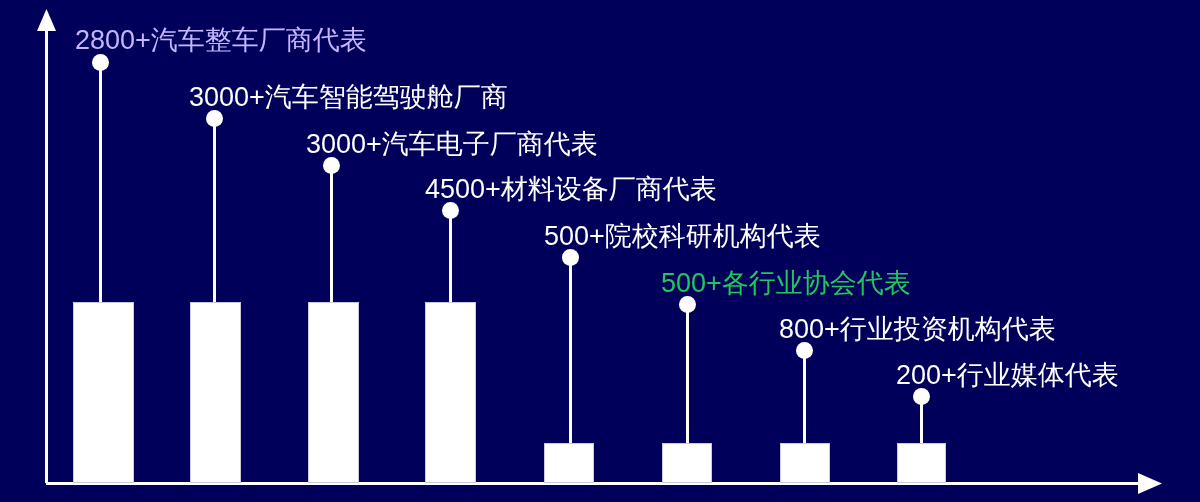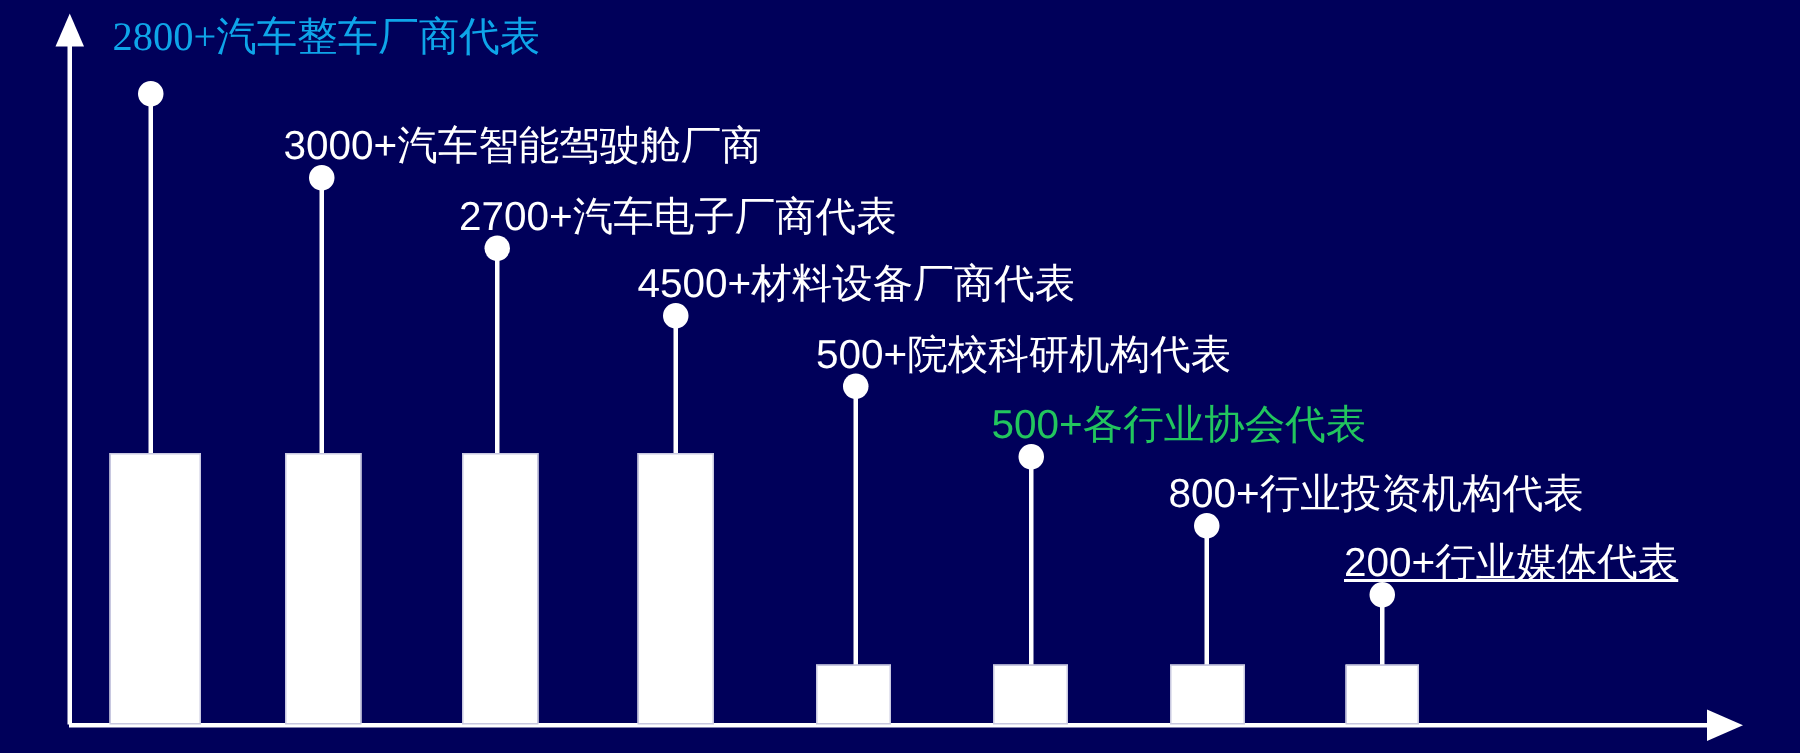--- a/index.html
+++ b/index.html
@@ -69,37 +69,37 @@
       <div class="bar" style="left: 308px; top: 302px; width: 51px; height: 181px; background: rgb(255, 255, 255);"></div>
       <div class="bar" style="left: 425px; top: 302px; width: 51px; height: 181px; background: rgb(255, 255, 255);"></div>
       <div class="bar" style="left: 544px; top: 443px; width: 50px; height: 40px; background: rgb(255, 255, 255);"></div>
       <div class="bar" style="left: 662px; top: 443px; width: 50px; height: 40px; background: rgb(255, 255, 255);"></div>
       <div class="bar" style="left: 780px; top: 443px; width: 50px; height: 40px; background: rgb(255, 255, 255);"></div>
       <div class="bar" style="left: 897px; top: 443px; width: 49px; height: 40px; background: rgb(255, 255, 255);"></div>
     </div>
   <div id="callouts-layer">
       <div class="leader" style="left: 99px; top: 70px; height: 232px; background: rgb(255, 255, 255);"></div>
       <div class="dot" style="left: 91.5px; top: 53.5px; background: rgb(255, 255, 255);"></div>
-      <div class="callout-label" style="left: 75px; top: 8px; color: #0ea5e9; font-family: Liberation Serif, serif;">2800+汽车整车厂商代表</div>
+      <div class="callout-label" style="left: 75px; top: 24px; color: #c4b5fd;">2800+汽车整车厂商代表</div>
       <div class="leader" style="left: 213px; top: 126px; height: 176px; background: rgb(255, 255, 255);"></div>
       <div class="dot" style="left: 205.5px; top: 109.5px; background: rgb(255, 255, 255);"></div>
       <div class="callout-label" style="left: 189px; top: 81px; color: rgb(255, 255, 255);">3000+汽车智能驾驶舱厂商</div>
       <div class="leader" style="left: 330px; top: 173px; height: 129px; background: rgb(255, 255, 255);"></div>
       <div class="dot" style="left: 322.5px; top: 156.5px; background: rgb(255, 255, 255);"></div>
-      <div class="callout-label" style="left: 306px; top: 128px; color: rgb(255, 255, 255);">2700+汽车电子厂商代表</div>
+      <div class="callout-label" style="left: 306px; top: 128px; color: rgb(255, 255, 255);">3000+汽车电子厂商代表</div>
       <div class="leader" style="left: 449px; top: 218px; height: 84px; background: rgb(255, 255, 255);"></div>
       <div class="dot" style="left: 441.5px; top: 201.5px; background: rgb(255, 255, 255);"></div>
       <div class="callout-label" style="left: 425px; top: 173px; color: rgb(255, 255, 255);">4500+材料设备厂商代表</div>
       <div class="leader" style="left: 569px; top: 265px; height: 178px; background: rgb(255, 255, 255);"></div>
       <div class="dot" style="left: 561.5px; top: 248.5px; background: rgb(255, 255, 255);"></div>
       <div class="callout-label" style="left: 544px; top: 220px; color: rgb(255, 255, 255);">500+院校科研机构代表</div>
       <div class="leader" style="left: 686px; top: 312px; height: 131px; background: rgb(255, 255, 255);"></div>
       <div class="dot" style="left: 678.5px; top: 295.5px; background: rgb(255, 255, 255);"></div>
       <div class="callout-label" style="left: 661px; top: 267px; color: #22c55e;">500+各行业协会代表</div>
       <div class="leader" style="left: 803px; top: 358px; height: 85px; background: rgb(255, 255, 255);"></div>
       <div class="dot" style="left: 795.5px; top: 341.5px; background: rgb(255, 255, 255);"></div>
       <div class="callout-label" style="left: 779px; top: 313px; color: rgb(255, 255, 255);">800+行业投资机构代表</div>
       <div class="leader" style="left: 920px; top: 404px; height: 39px; background: rgb(255, 255, 255);"></div>
       <div class="dot" style="left: 912.5px; top: 387.5px; background: rgb(255, 255, 255);"></div>
-      <div class="callout-label" style="left: 896px; top: 359px; color: rgb(255, 255, 255); text-decoration: underline;">200+行业媒体代表</div>
+      <div class="callout-label" style="left: 896px; top: 359px; color: rgb(255, 255, 255);">200+行业媒体代表</div>
     </div>
 
 </div>
 
 </body></html>

